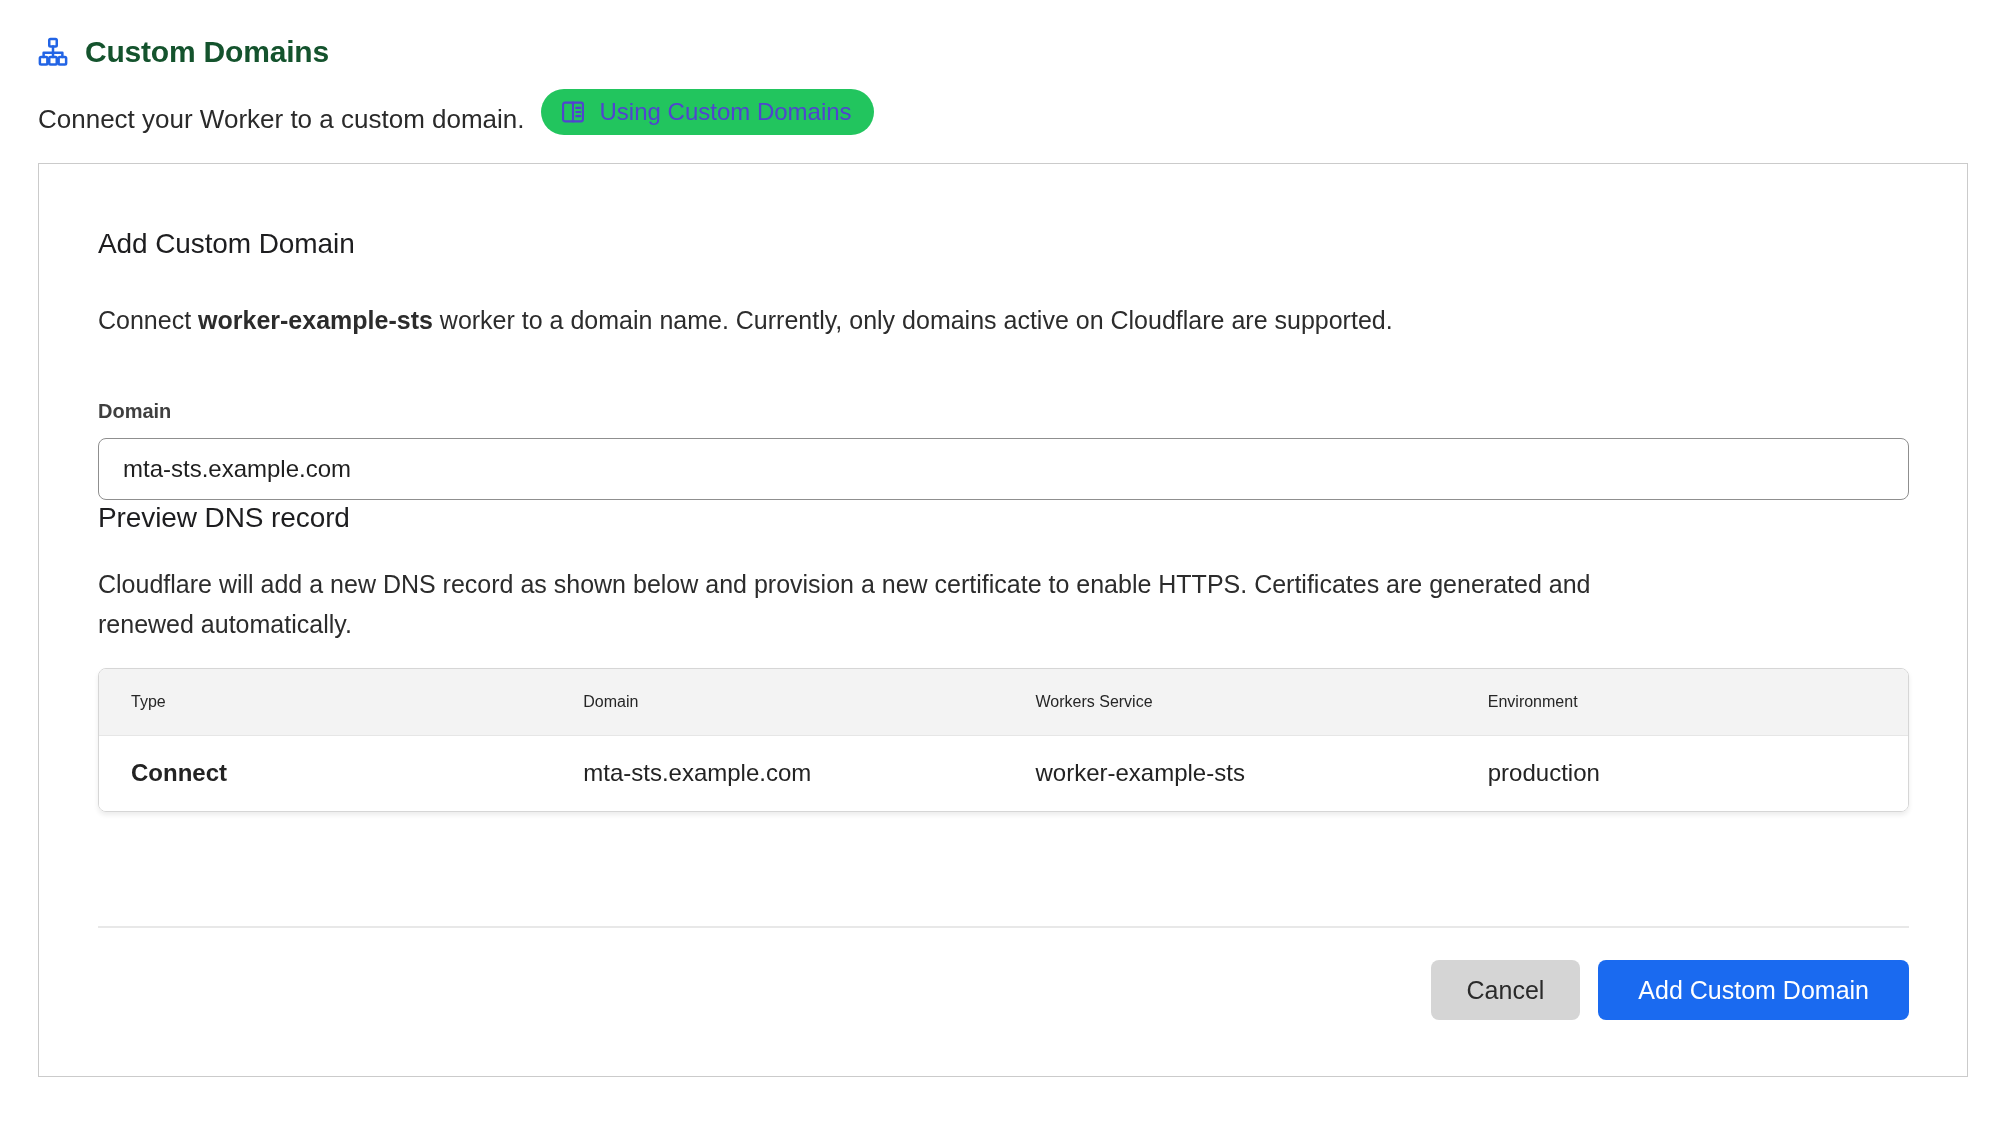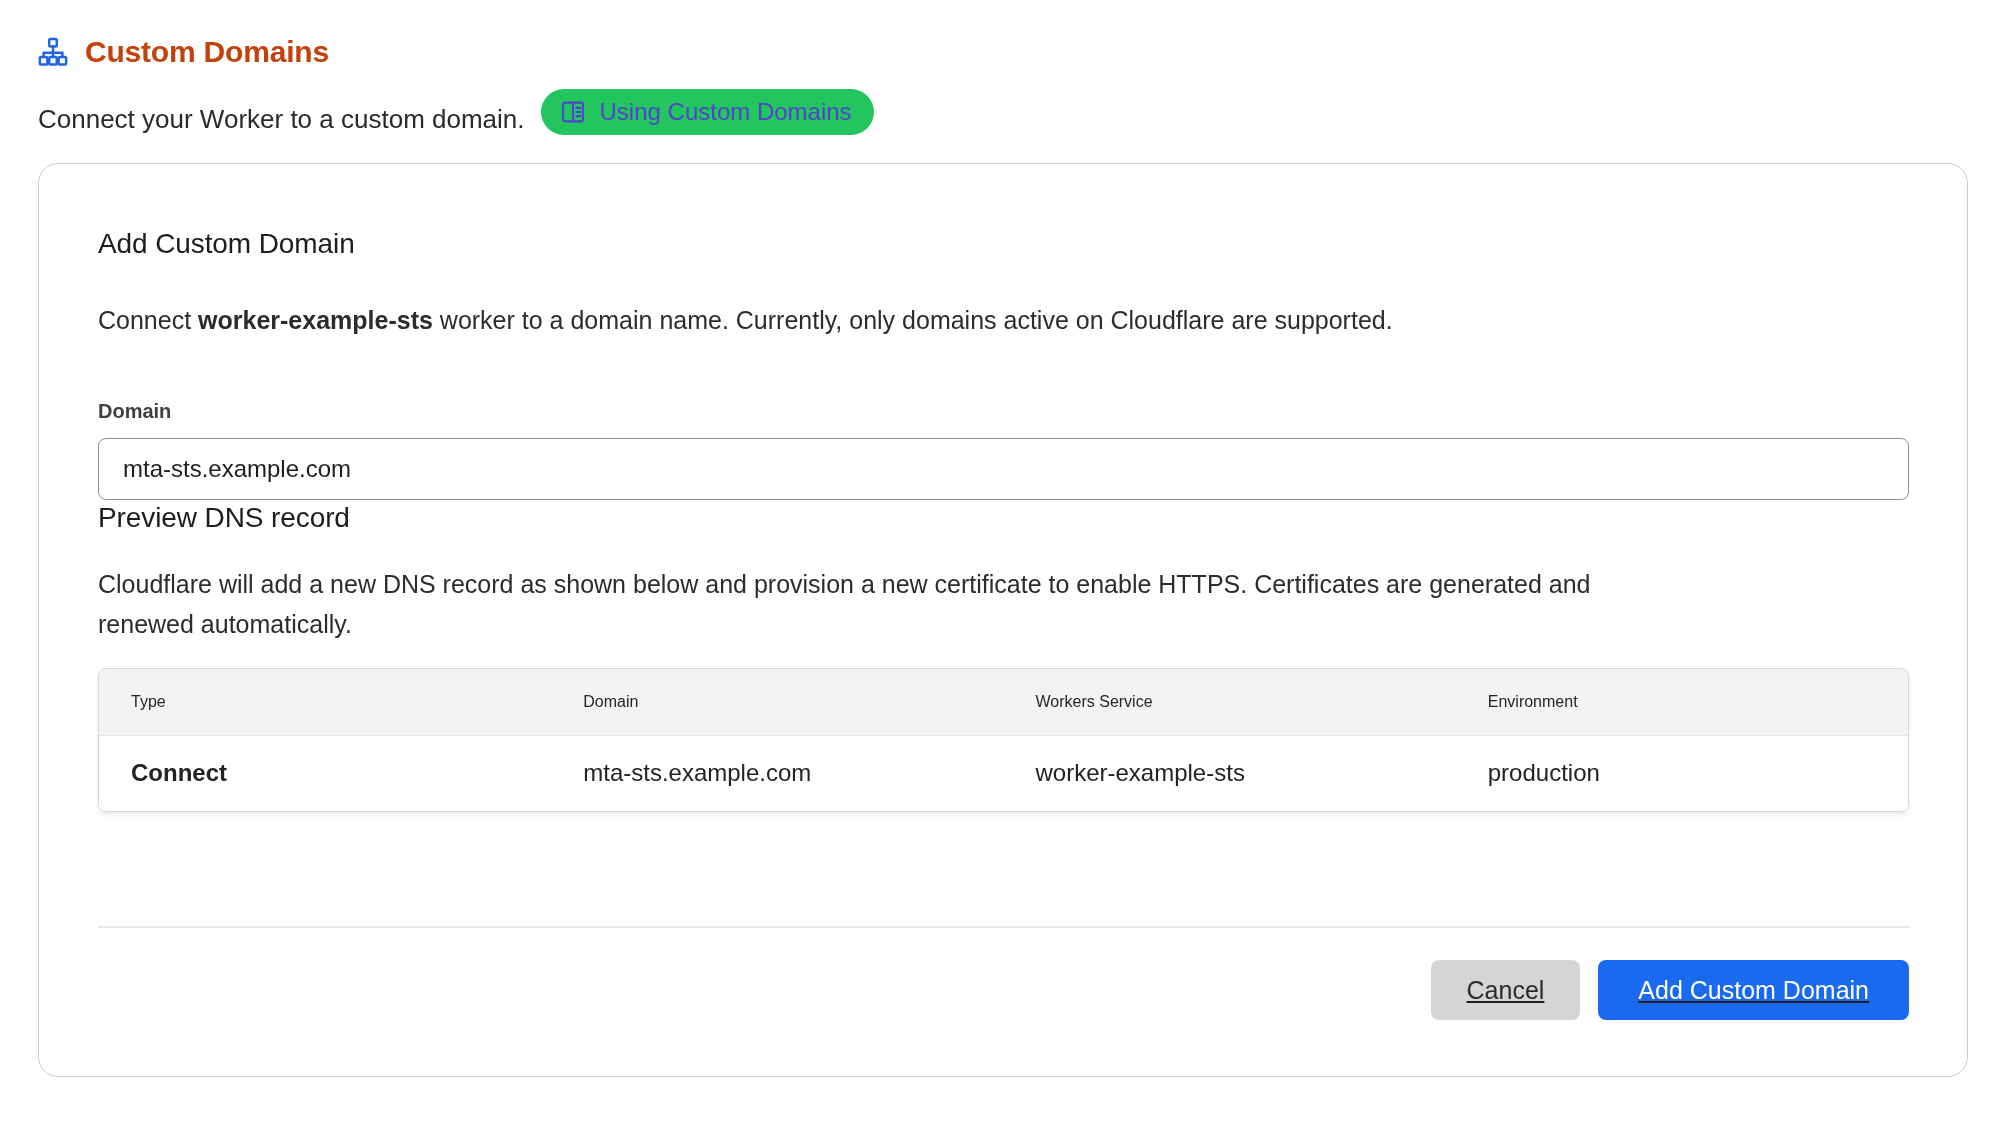--- a/index.html
+++ b/index.html
@@ -8,36 +8,36 @@
     width: 1999px; height: 1148px;
     background: #ffffff;
     font-family: "Liberation Sans", sans-serif;
     color: #1f1f1f;
     overflow: hidden;
   }
   .page { padding: 32px 31px 0 38px; }
 
   
   .title-row { display: flex; align-items: center; gap: 17px; height: 40px; }
-  .page-title { font-size: 30px; font-weight: 600; color: #c2410c; letter-spacing: -0.2px; margin: 0; }
+  .page-title { font-size: 30px; font-weight: 600; color: #14532d; letter-spacing: -0.2px; margin: 0; }
   .subtitle-row { margin-top: 17px; display: flex; align-items: flex-end; gap: 16px; }
   .subtitle { font-size: 26px; color: #2a2a2a; }
   .docs-badge {
     display: inline-flex; align-items: center; gap: 13px;
     background: #22c55e; color: #5143D0;
     border-radius: 24px; padding: 9px 22px 9px 18px;
     font-size: 24px; text-decoration: none; cursor: pointer;
   }
 
   
   .card {
     margin-top: 28px;
     width: 1930px;
     border: 1px solid #CBCBCB;
-    border-radius: 20px;
+    border-radius: 0;
     background: #fff;
     padding: 62px 58px 56px 59px;
   }
   .section-heading { font-size: 28px; font-weight: 500; color: #1d1d1f; margin: 0; line-height: 36px; letter-spacing: -0.1px; }
   .para { font-size: 25px; line-height: 40px; color: #2c2c2c; margin: 0; }
   .para-add { margin-top: 38px; }
   .worker-name { font-weight: 700; }
 
   .field-label { display: block; margin-top: 58px; font-size: 20px; font-weight: 700; color: #3f3f3f; line-height: 26px; }
   .domain-input {
@@ -63,21 +63,21 @@
     background: #F3F3F3; text-align: left;
     font-size: 16px; font-weight: 500; color: #262626;
     height: 66px; padding: 0 0 0 32px; width: 25%;
     border-bottom: 1px solid #E6E6E6;
   }
   td { height: 76px; font-size: 24px; color: #232323; padding: 0 0 0 32px; background: #fff; }
   td.cell-type { font-weight: 700; }
 
   
   .footer-divider { border: none; border-top: 2px solid #E8E8E8; margin: 114px 0 0 0; }
-  .actions { margin-top: 32px; display: flex; justify-content: flex-end; align-items: center; gap: 18px; text-decoration: underline; }
+  .actions { margin-top: 32px; display: flex; justify-content: flex-end; align-items: center; gap: 18px; }
   .btn {
     height: 60px; border: none; border-radius: 8px;
     font-size: 25px; font-family: inherit; cursor: pointer; line-height: 60px; padding: 0;
   }
   .btn-cancel { background: #D5D5D5; color: #2a2a2a; padding: 0 36px; }
   .btn-primary { background: #1A6AF0; color: #ffffff; padding: 0 40px; font-weight: 500; }
 
   .icon { display: inline-flex; flex: none; }
 </style>
 </head>

